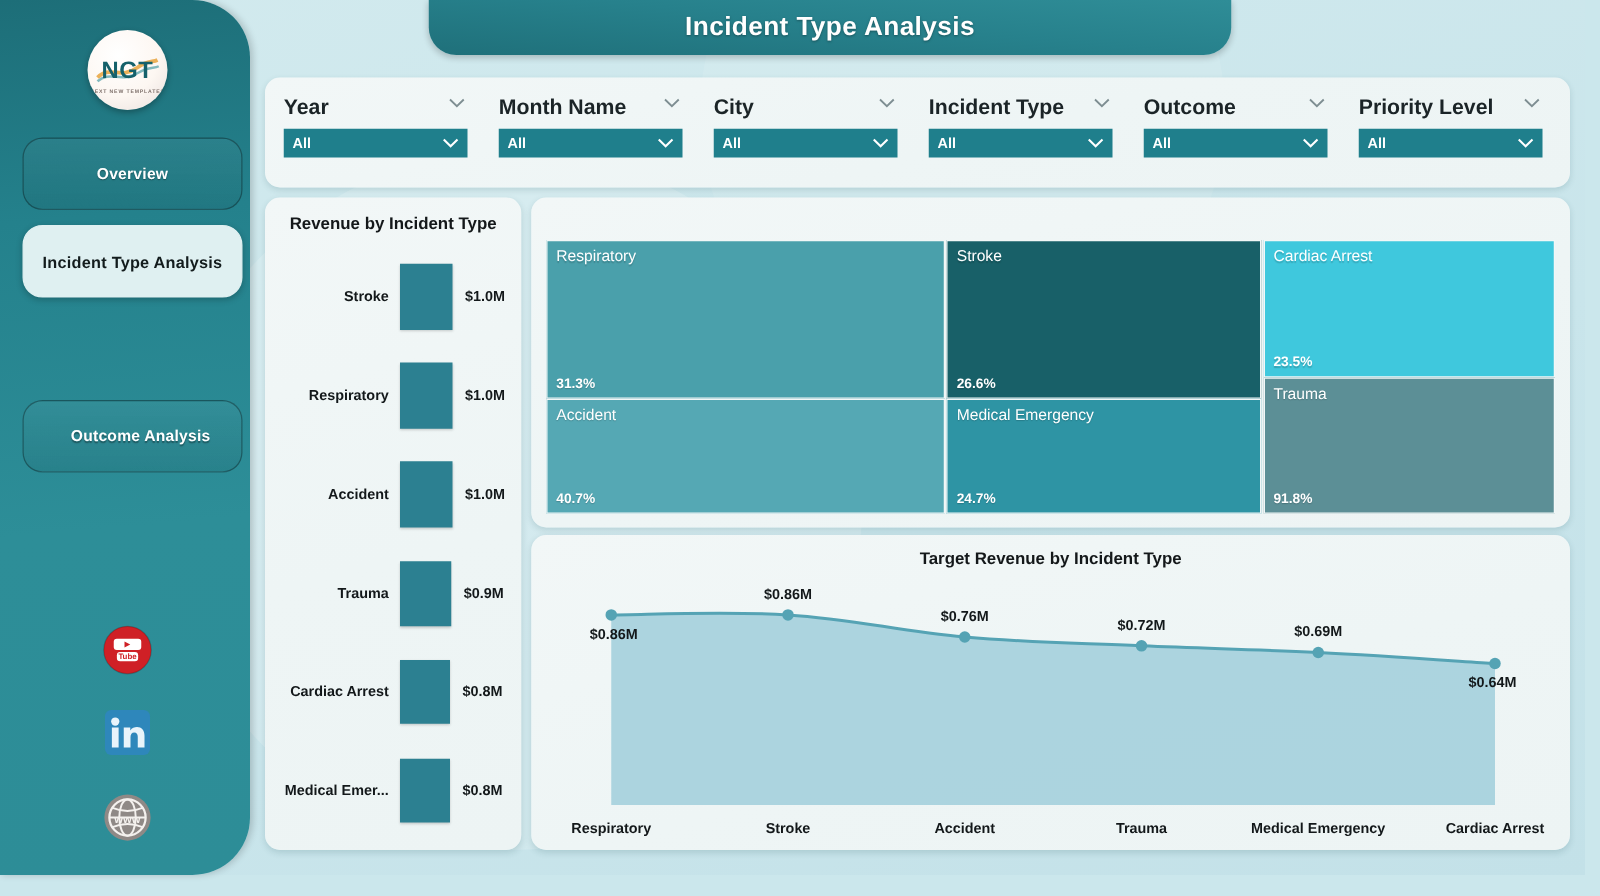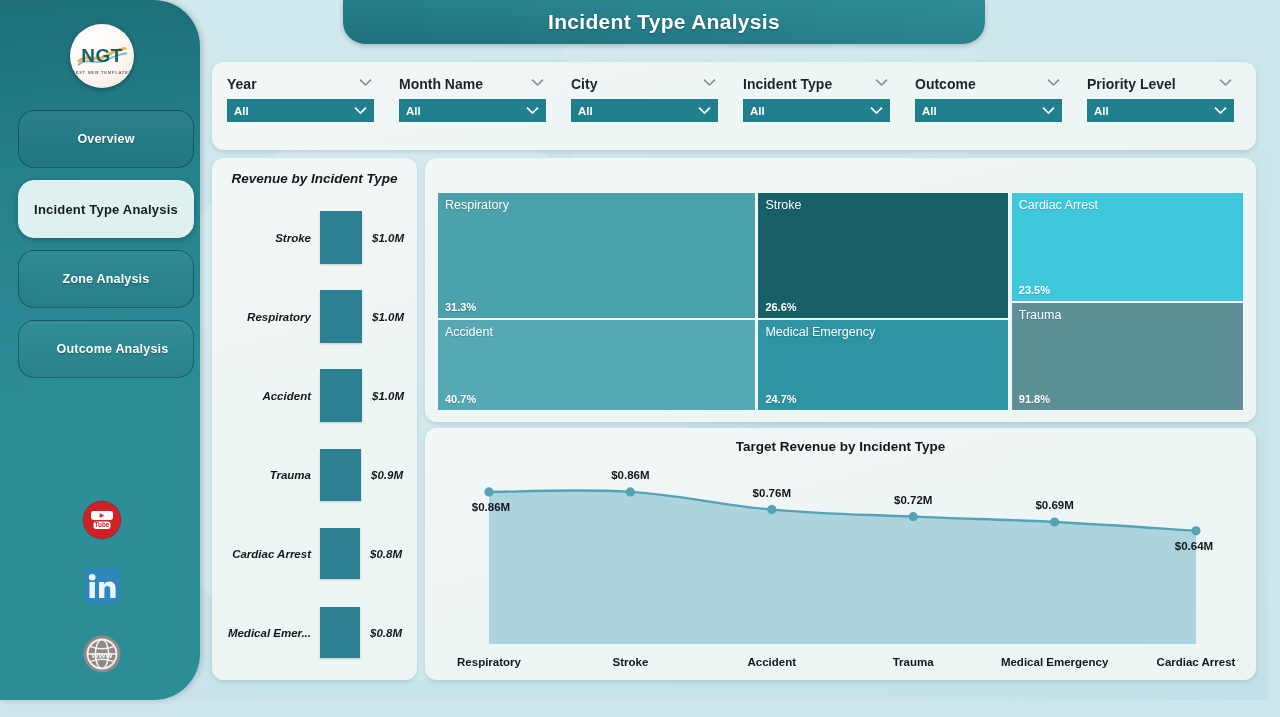--- a/index.html
+++ b/index.html
@@ -105,40 +105,40 @@
   .card-title{
     position:absolute; left:0; right:0;
     text-align:center;
     font-size:13.5px; font-weight:bold; color:#14181a;
   }
 
   
   #filters{ left:212px; top:62px; width:1044px; height:88px; }
   .slicer{ position:absolute; top:14px; width:147px; }
   .slicer-label{
-    font-size:14px; font-weight:bold; color:#1b2427;
+    font-size:17px; font-weight:bold; color:#1b2427;
     display:block; margin-bottom:7px;
   }
   .slicer-caret{
     position:absolute; right:2px; top:2px; width:13px; height:9px;
   }
   .slicer-box{
     height:23px; background:#1f7f8c;
     display:flex; align-items:center;
     padding:0 7px;
     cursor:pointer;
   }
   .slicer-value{
     color:#ffffff; font-size:11.5px; font-weight:bold;
     flex:1;
   }
   .slicer-box svg{ flex:0 0 auto; }
 
   
-  #bar-card{ left:212px; top:158px; width:205px; height:522px;font-style:italic; }
+  #bar-card{ left:212px; top:158px; width:205px; height:522px; }
   #bar-card .card-title{ top:13px; }
   #bar-plot{ position:absolute; left:0; top:40px; right:0; bottom:8px; }
   .bar-row{
     position:absolute; left:0; width:100%; height:71px;
     display:flex; align-items:center;
   }
   .bar-cat{
     width:108px; text-align:right; padding-right:9px;
     font-size:11.5px; font-weight:bold; color:#13181a;
     white-space:nowrap;
@@ -209,23 +209,20 @@
         <text x="32" y="38" text-anchor="middle" font-family="Liberation Sans, sans-serif" font-size="19" font-weight="bold" fill="#15616b" letter-spacing="0.5">NGT</text>
         <text x="32" y="50" text-anchor="middle" font-family="Liberation Sans, sans-serif" font-size="4.1" font-weight="bold" fill="#7d6f6a" letter-spacing="0.7">NEXT NEW TEMPLATES</text>
       </svg>
     </div>
 
     <div id="nav0" class="nav-item inactive">
       <span>Overview</span>
     </div>
     <div id="nav1" class="nav-item active">
       <span>Incident Type Analysis</span>
-    </div>
-    <div id="nav2" class="nav-item inactive">
-      <span>Zone Analysis</span>
     </div>
     <div id="nav3" class="nav-item inactive">
       <span>Outcome Analysis</span>
     </div>
 
     <div id="soc-yt" class="social">
       <svg width="40" height="40" viewBox="0 0 40 40" aria-hidden="true">
         <circle cx="20" cy="20" r="19" fill="#cf2026"></circle>
         <circle cx="20" cy="20" r="19" fill="none" stroke="rgba(0,0,0,.18)" stroke-width="1"></circle>
         <rect x="9" y="11" width="22" height="9" rx="2.4" fill="#ffffff"></rect>

